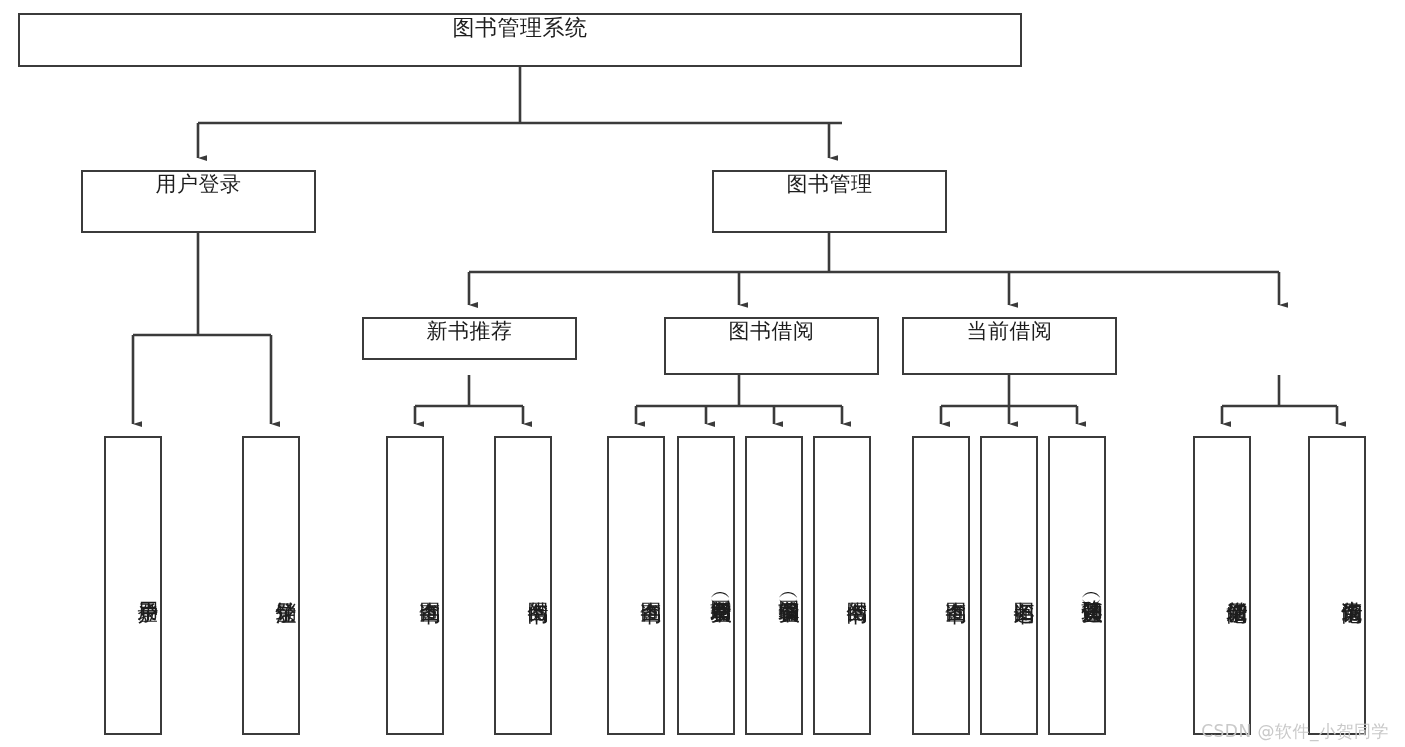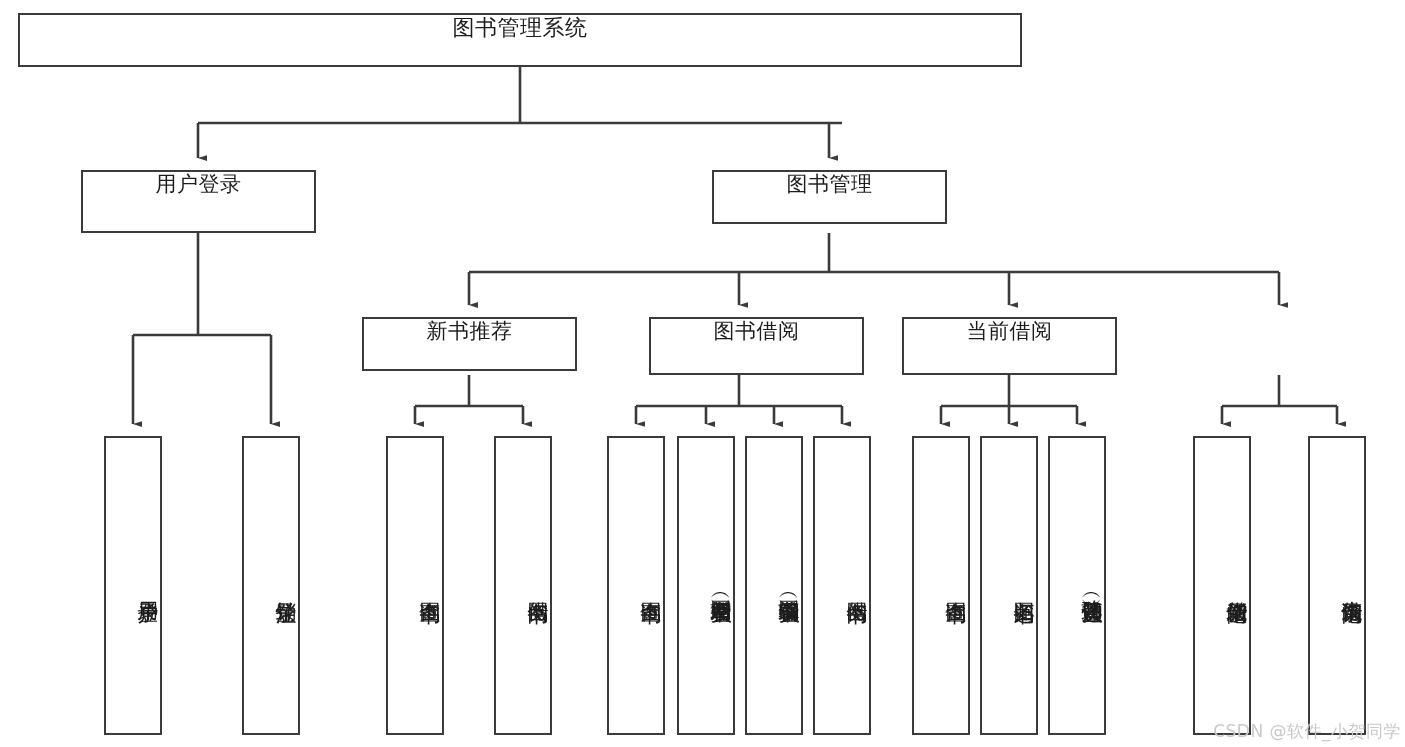--- a/index.html
+++ b/index.html
@@ -39,21 +39,21 @@
     writing-mode:vertical-rl;
     text-orientation:upright;
     padding:8px 0;
     align-items:flex-start;
     justify-content:center;
     white-space:nowrap;
   }
   #root-node{font-size:22px;}
   .watermark{
     position:absolute;
-    right:4px;bottom:4px;
+    right:16px;bottom:4px;
     font-size:17px;
     color:#c9c9c9;
     white-space:nowrap;
     letter-spacing:0.5px;
     z-index:5;
   }
 </style>
 </head>
 <body>
 
@@ -109,28 +109,28 @@
     </g>
   </svg>
 
   <div class="node h" id="root-node" style="left:18px;top:13px;width:1004px;height:54px;">
     <span>图书管理系统</span>
   </div>
 
   <div class="node h" style="left:81px;top:170px;width:235px;height:63px;">
     <span>用户登录</span>
   </div>
-  <div class="node h" style="left:712px;top:170px;width:235px;height:54px;">
+  <div class="node h" style="left:712px;top:170px;width:235px;height:63px;">
     <span>图书管理</span>
   </div>
 
-  <div class="node h" style="left:362px;top:317px;width:215px;height:54px;">
+  <div class="node h" style="left:362px;top:317px;width:215px;height:43px;">
     <span>新书推荐</span>
   </div>
-  <div class="node h" style="left:649px;top:317px;width:215px;height:58px;">
+  <div class="node h" style="left:664px;top:317px;width:215px;height:58px;">
     <span>图书借阅</span>
   </div>
   <div class="node h" style="left:902px;top:317px;width:215px;height:58px;">
     <span>当前借阅</span>
   </div>
 
   <div class="node v" style="left:104px;top:436px;width:58px;height:299px;">
     <span>用户登录</span>
   </div>
   <div class="node v" style="left:242px;top:436px;width:58px;height:299px;">

